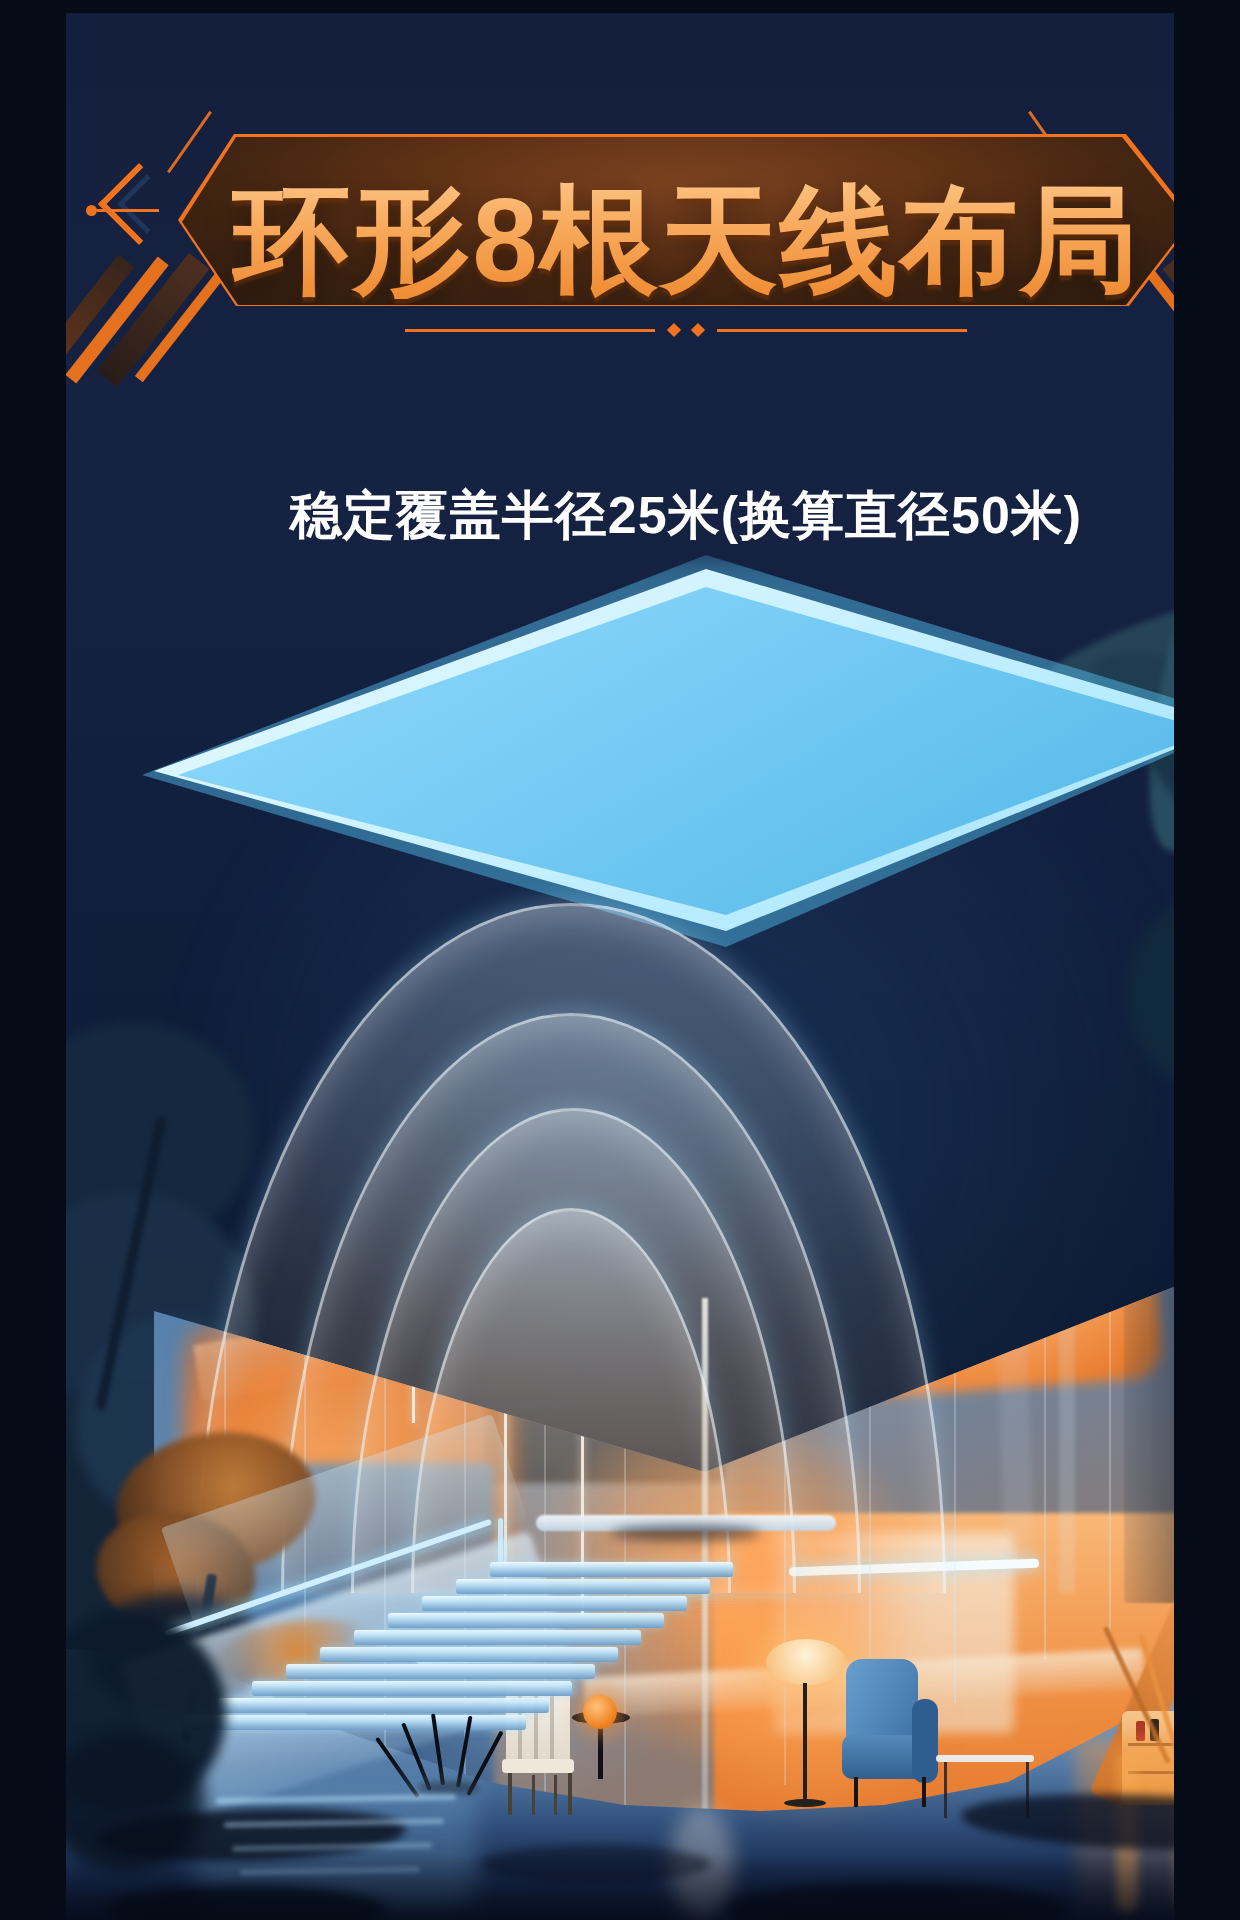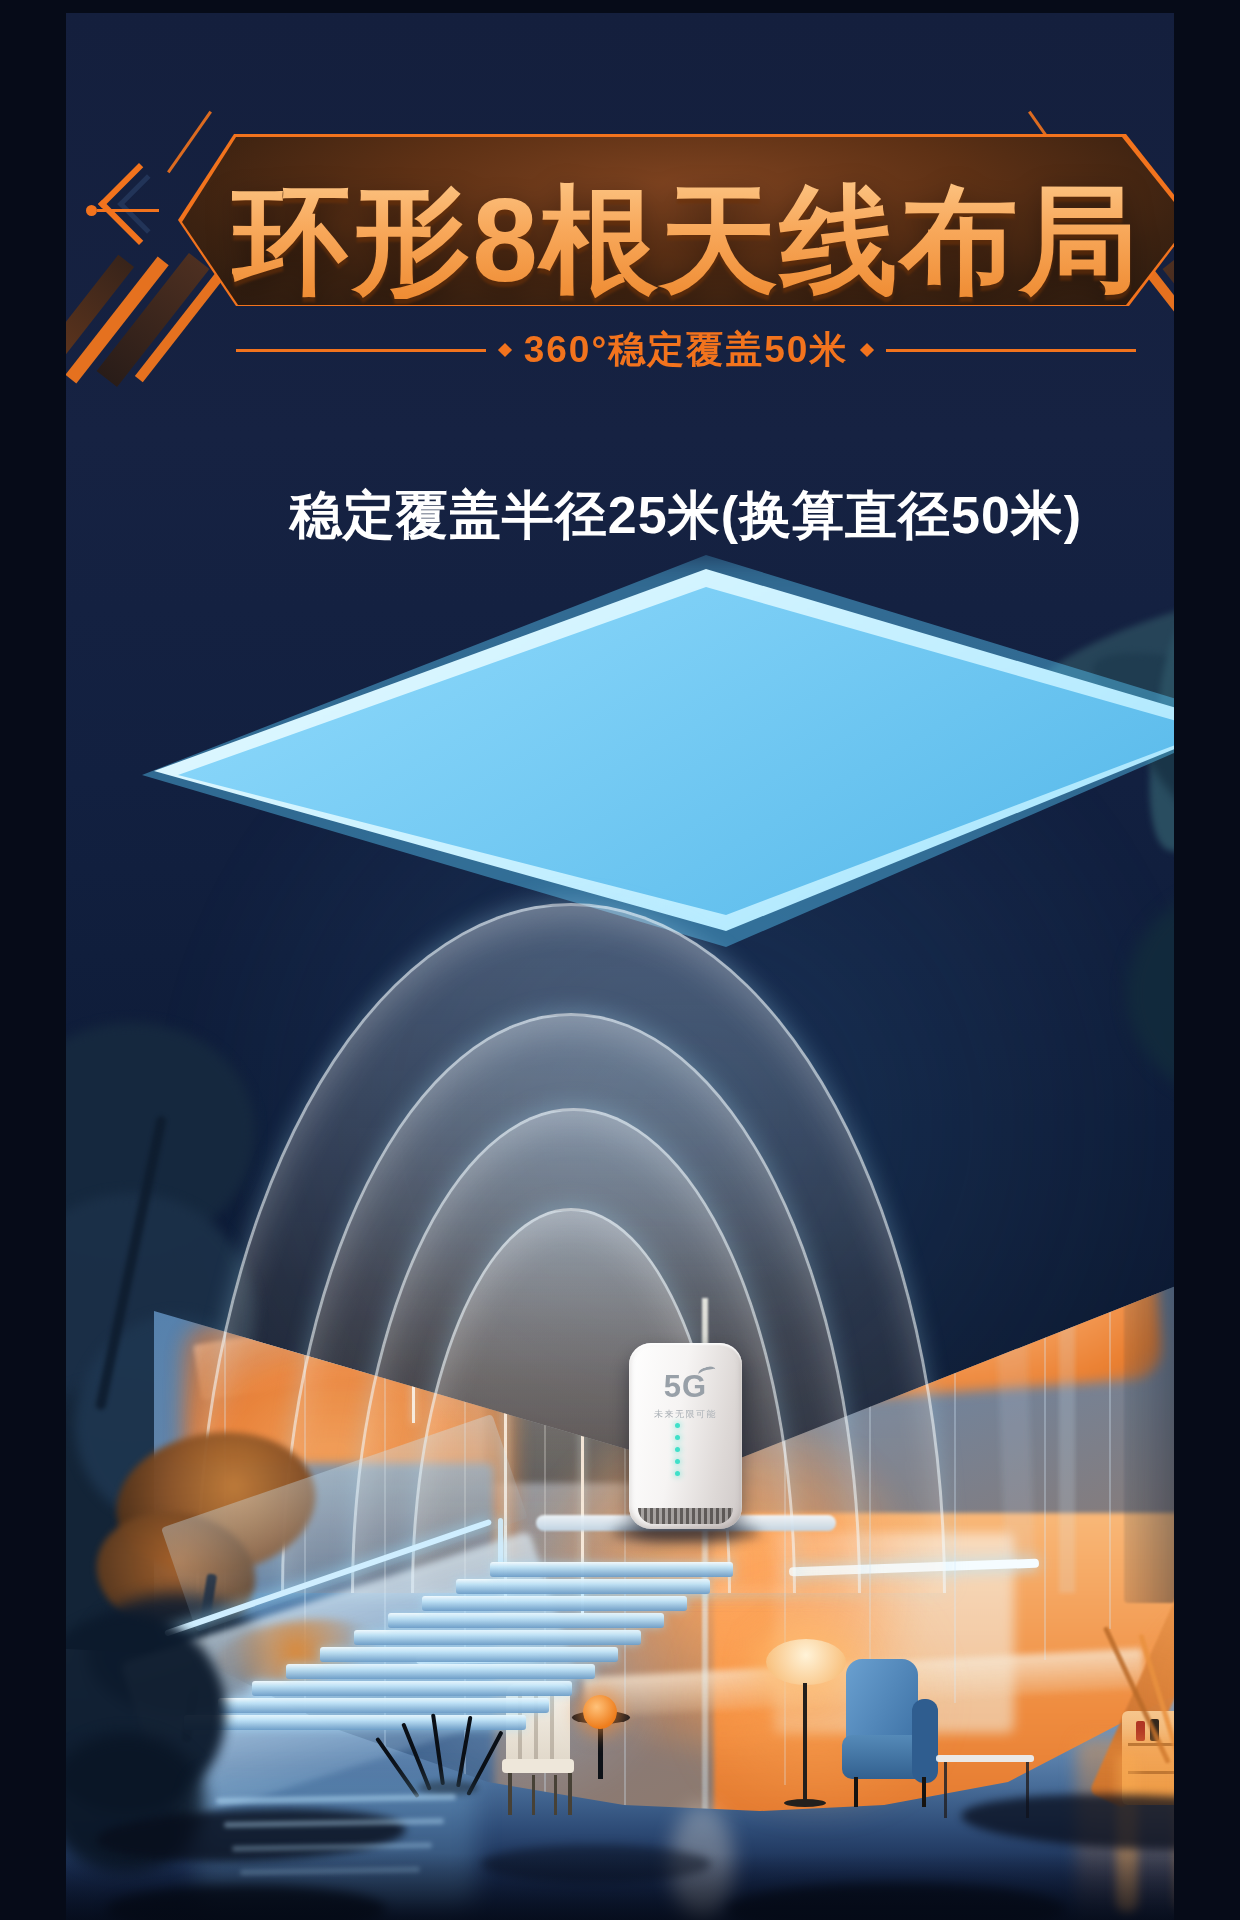--- a/index.html
+++ b/index.html
@@ -108,21 +108,20 @@
 
   <div id="banner">
     <div id="banner-fill">
       <div id="page-title">环形8根天线布局</div>
     </div>
   </div>
 
   <div id="subtitle-row">
     <div class="sub-line"></div>
     <div class="sub-diamond"></div>
-    <div id="subtitle">360°稳定覆盖50米</div>
     <div class="sub-diamond"></div>
     <div class="sub-line"></div>
   </div>
 
   <div class="desc" id="desc-2">稳定覆盖半径25米(换算直径50米)</div>
 
   <div id="scene">
     <div class="abs" id="building">
       <div id="building-inner">
           <div style="position: absolute; left: 0px; top: 40px; width: 560px; height: 400px; background: linear-gradient(rgb(154, 220, 246) 0%, rgb(111, 185, 226) 42%, rgb(74, 130, 180) 100%); border-radius: 10px; opacity: 0.95;"></div>
@@ -171,33 +170,20 @@
     </div>
     <div class="abs" id="roof-glow"></div>
     <div class="abs" id="roof-rim"></div>
     <div class="abs" id="roof-face"></div>
     <div class="abs" id="corner-edge"></div>
     <div class="abs" id="water"></div>
     <div class="abs dome" id="dome-1"></div>
     <div class="abs dome" id="dome-2"></div>
     <div class="abs dome" id="dome-3"></div>
     <div class="abs dome" id="dome-4"></div>
-    <div class="abs" id="router">
-      <div id="router-logo">5G</div>
-      <div id="router-swoosh"></div>
-      <div id="router-tagline">未来无限可能</div>
-      <div id="router-leds">
-          <div class="led"></div>
-          <div class="led"></div>
-          <div class="led"></div>
-          <div class="led"></div>
-          <div class="led"></div>
-        </div>
-      <div id="router-vent"></div>
-    </div>
   <div style="position: absolute; left: 30px; top: 120px; width: 1180px; height: 900px; background: radial-gradient(circle, rgba(80, 160, 230, 0.16), rgba(80, 160, 230, 0) 70%); border-radius: 50%; filter: blur(30px); z-index: 2;"></div>
       <div style="position: absolute; left: 960px; top: 60px; width: 300px; height: 70px; background: rgb(40, 70, 90); border-radius: 50%; transform: rotate(-18deg); transform-origin: center center; filter: blur(3px); opacity: 0.95; z-index: 2;"></div>
       <div style="position: absolute; left: 1020px; top: 120px; width: 300px; height: 80px; background: rgb(31, 60, 80); border-radius: 50%; transform: rotate(18deg); transform-origin: center center; filter: blur(3px); opacity: 0.95; z-index: 2;"></div>
       <div style="position: absolute; left: 1090px; top: 40px; width: 80px; height: 260px; background: rgb(44, 82, 100); border-radius: 40%; transform: rotate(8deg); transform-origin: center center; filter: blur(3px); opacity: 0.9; z-index: 2;"></div>
       <div style="position: absolute; left: 1040px; top: 210px; width: 260px; height: 80px; background: rgb(25, 52, 71); border-radius: 50%; transform: rotate(42deg); transform-origin: center center; filter: blur(4px); opacity: 0.95; z-index: 2;"></div>
       <div style="position: absolute; left: 1150px; top: 240px; width: 220px; height: 70px; background: rgb(37, 71, 89); border-radius: 50%; transform: rotate(-30deg); transform-origin: center center; filter: blur(3px); opacity: 0.9; z-index: 2;"></div>
       <div style="position: absolute; left: 1060px; top: 330px; width: 240px; height: 220px; background: rgb(18, 42, 60); border-radius: 50%; filter: blur(8px); opacity: 0.95; z-index: 2;"></div>
       <div style="position: absolute; left: 1150px; top: 430px; width: 160px; height: 260px; background: rgb(22, 48, 63); border-radius: 50%; transform: rotate(10deg); transform-origin: center center; filter: blur(8px); opacity: 0.9; z-index: 2;"></div>
       <div style="position: absolute; left: -70px; top: 470px; width: 260px; height: 230px; background: rgb(22, 41, 63); border-radius: 50%; transform: rotate(-12deg); transform-origin: center center; filter: blur(6px); opacity: 0.95; z-index: 2;"></div>
       <div style="position: absolute; left: -60px; top: 640px; width: 250px; height: 250px; background: rgb(27, 48, 72); border-radius: 50%; transform: rotate(8deg); transform-origin: center center; filter: blur(6px); opacity: 0.95; z-index: 2;"></div>

